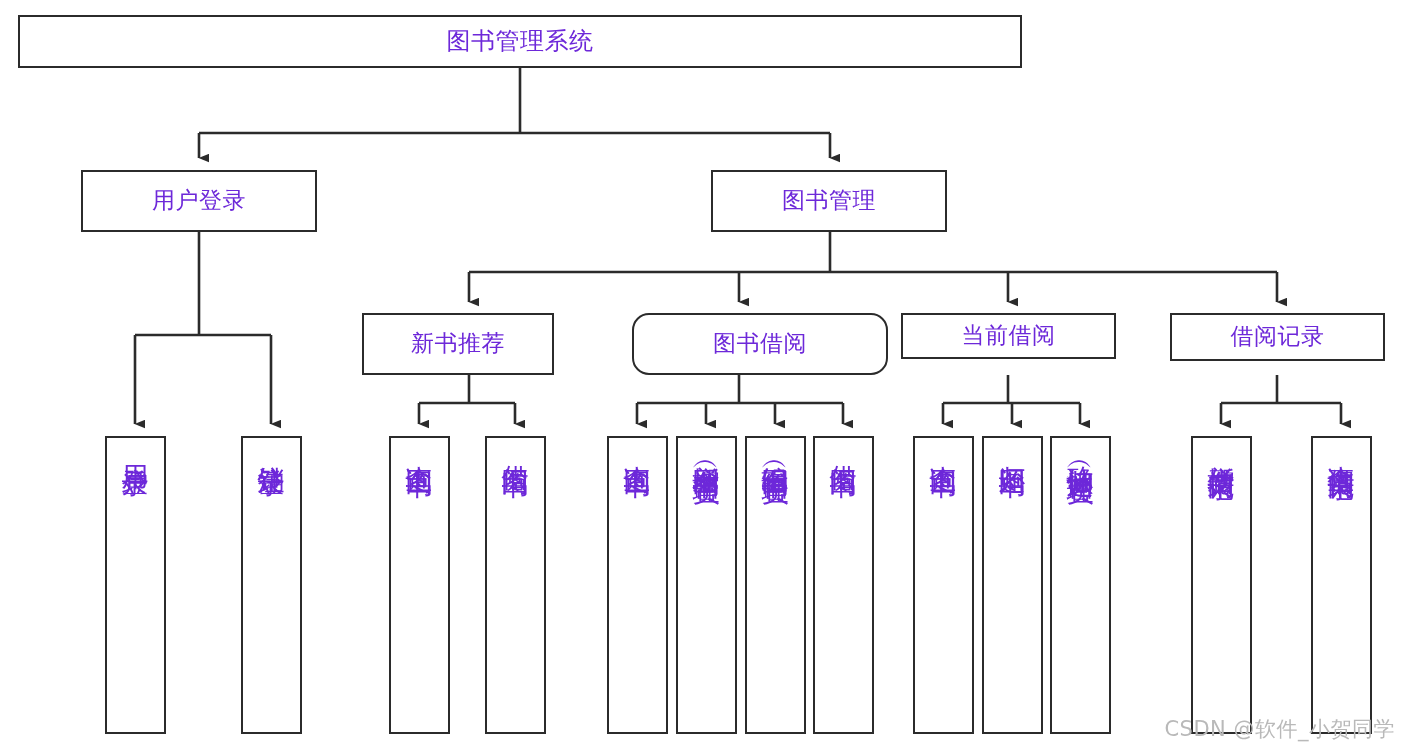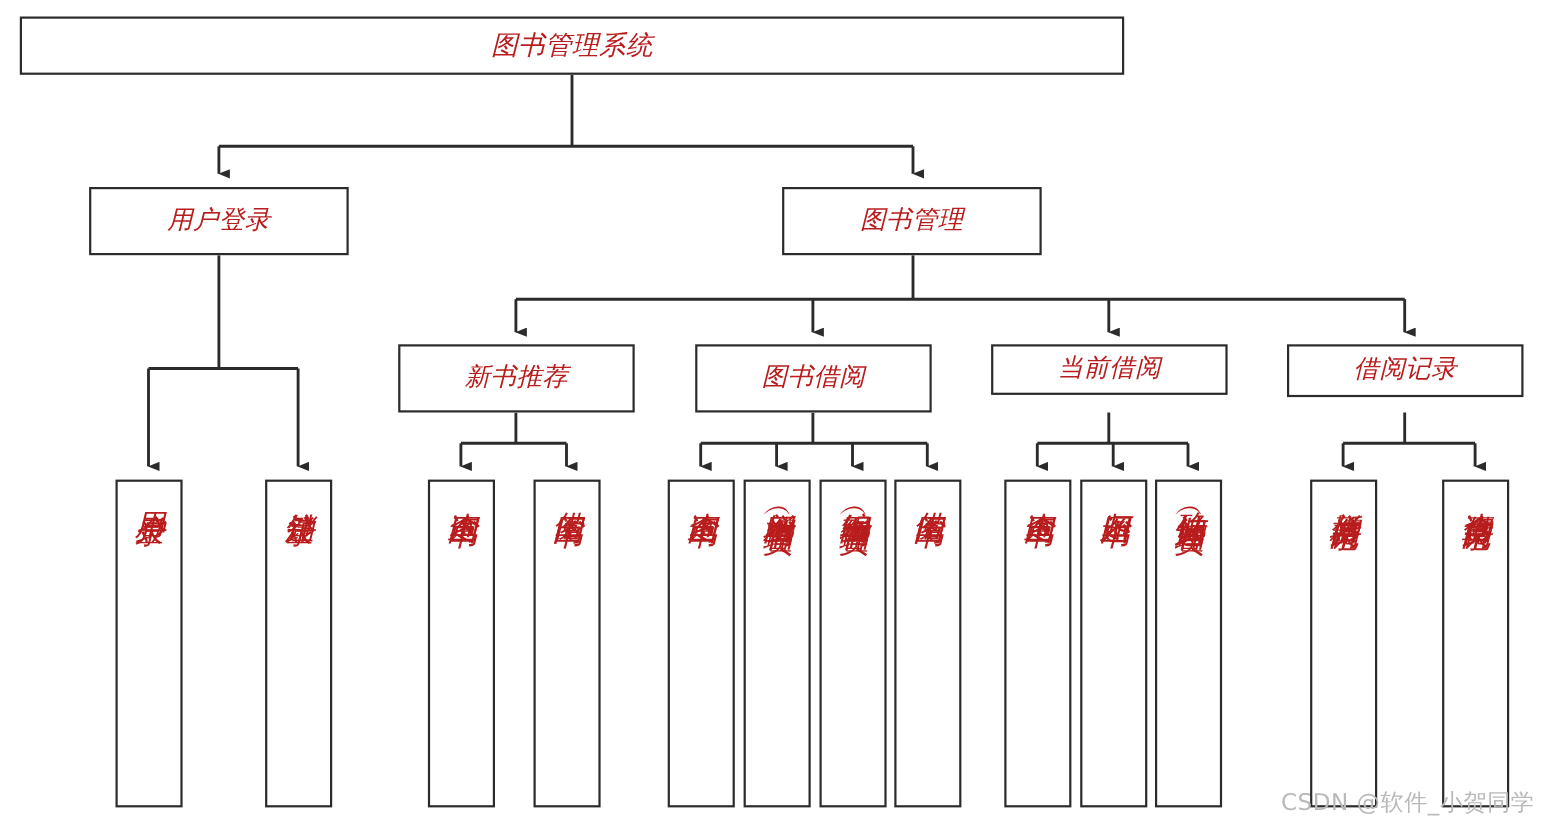--- a/index.html
+++ b/index.html
@@ -30,26 +30,25 @@
     position: absolute;
     box-sizing: border-box;
     background: #ffffff;
     border: 2.4px solid #2b2b2b;
     display: flex;
     align-items: center;
     justify-content: center;
     z-index: 2;
   }
   .node-label {
-    color: #b91c1c;
+    color: #6d28d9;
     line-height: 1.12;
     text-align: center;
     white-space: pre;
     letter-spacing: 0.5px;
-    font-style: italic;
   }
   
   .node.horiz .node-label {
     font-size: 23px;
   }
   .node.root .node-label {
     font-size: 24px;
   }
   
   .node.vert {
@@ -135,24 +134,24 @@
     <span class="node-label">图书管理系统</span>
   </div>
 
   <div class="node horiz" style="left:81px; top:170px; width:236px; height:62px;">
     <span class="node-label">用户登录</span>
   </div>
   <div class="node horiz" style="left:711px; top:170px; width:236px; height:62px;justify-content:center;">
     <span class="node-label">图书管理</span>
   </div>
 
-  <div class="node horiz" style="left:362px; top:313px; width:215px; height:62px;">
+  <div class="node horiz" style="left:362px; top:313px; width:192px; height:62px;">
     <span class="node-label">新书推荐</span>
   </div>
-  <div class="node horiz" style="left:632px; top:313px; width:215px; height:62px;">
+  <div class="node horiz" style="left:632px; top:313px; width:256px; height:62px;border-radius:17px;">
     <span class="node-label">图书借阅</span>
   </div>
   <div class="node horiz" style="left:901px; top:313px; width:215px; height:46px;">
     <span class="node-label">当前借阅</span>
   </div>
   <div class="node horiz" style="left:1170px; top:313px; width:215px; height:48px;">
     <span class="node-label">借阅记录</span>
   </div>
 
   <div class="node vert" style="left:105px; top:436px; width:61px; height:298px;">

